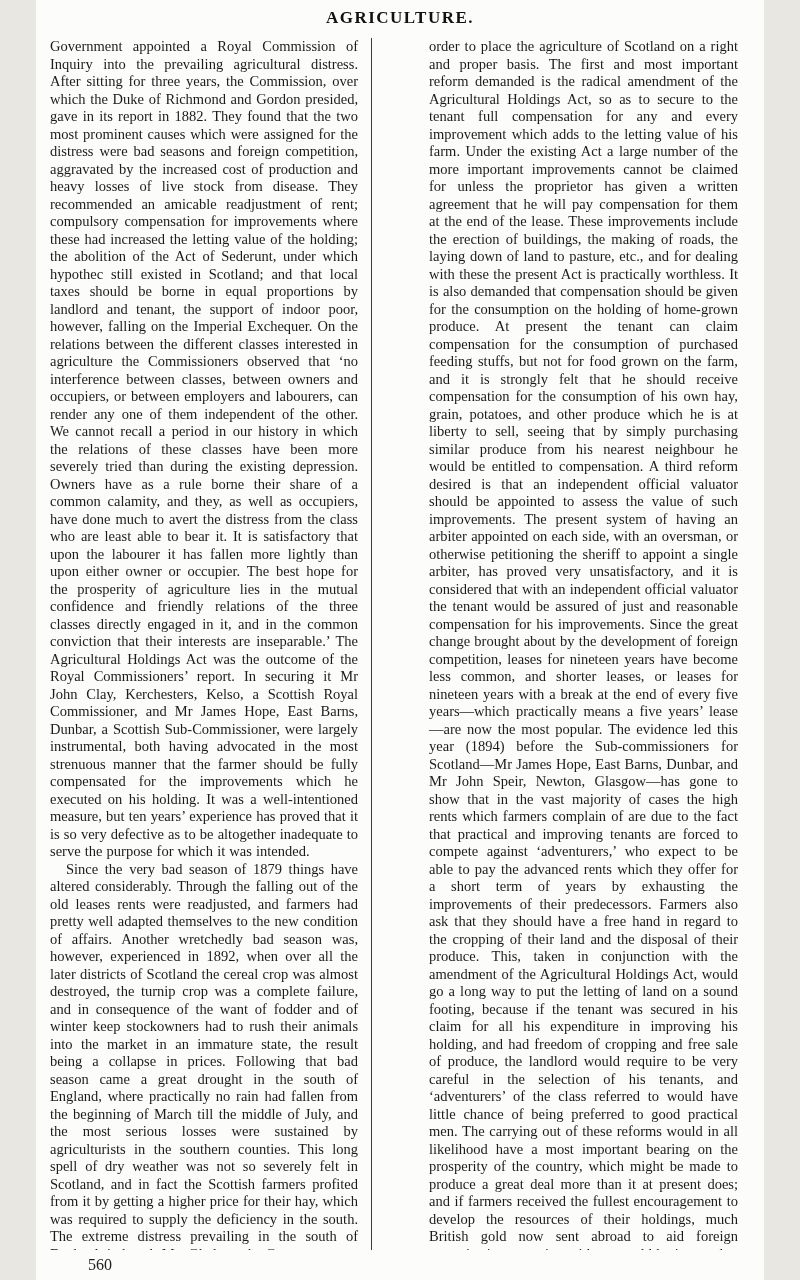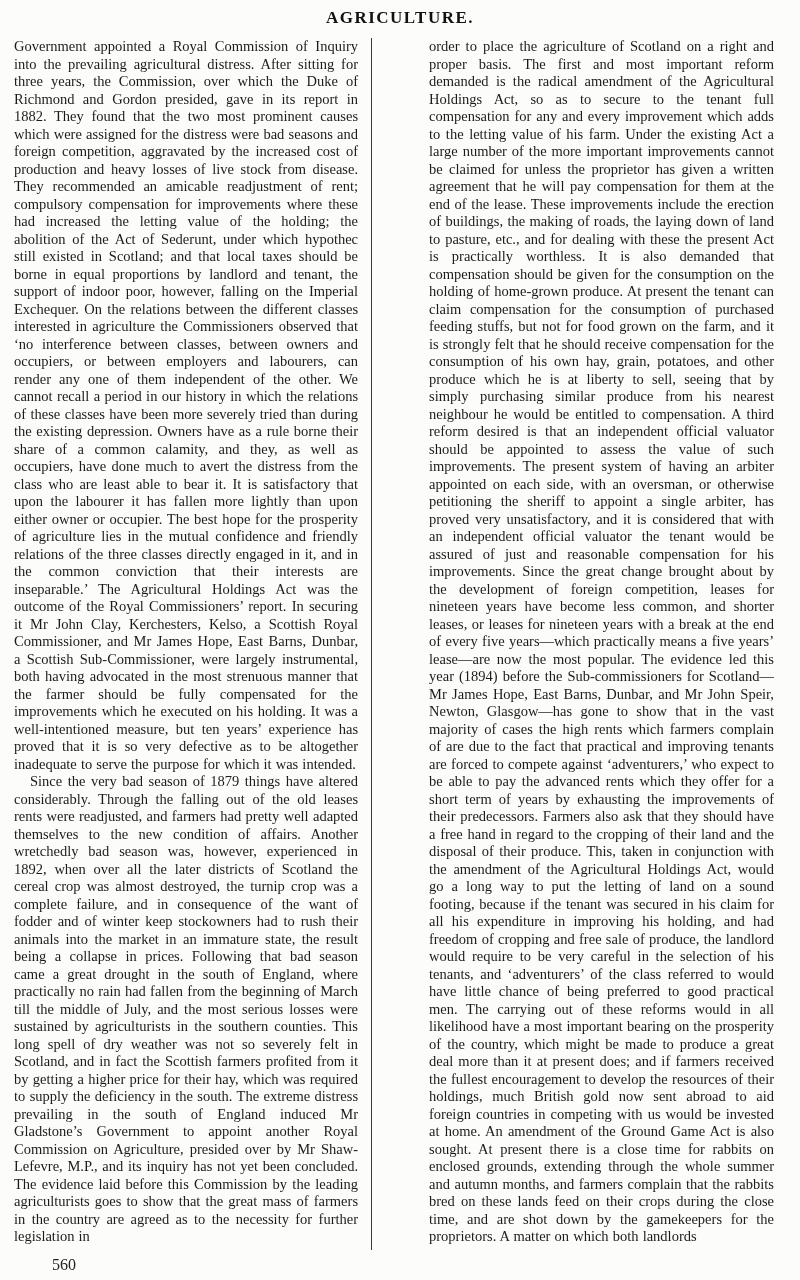--- a/index.html
+++ b/index.html
@@ -2,21 +2,21 @@
 <html><head>
 <meta charset="utf-8">
 <style>
   html, body {
     margin: 0;
     padding: 0;
     background: #e9e7e2;
   }
   .page {
     position: relative;
-    width: 800px;
+    width: 728px;
     height: 1280px;
     margin: 0 auto;
     background: #fcfcfa;
     color: #1b1b1b;
     font-family: "Liberation Serif", "DejaVu Serif", serif;
     overflow: hidden;
     box-sizing: border-box;
   }
   .header {
     padding-top: 8px;

